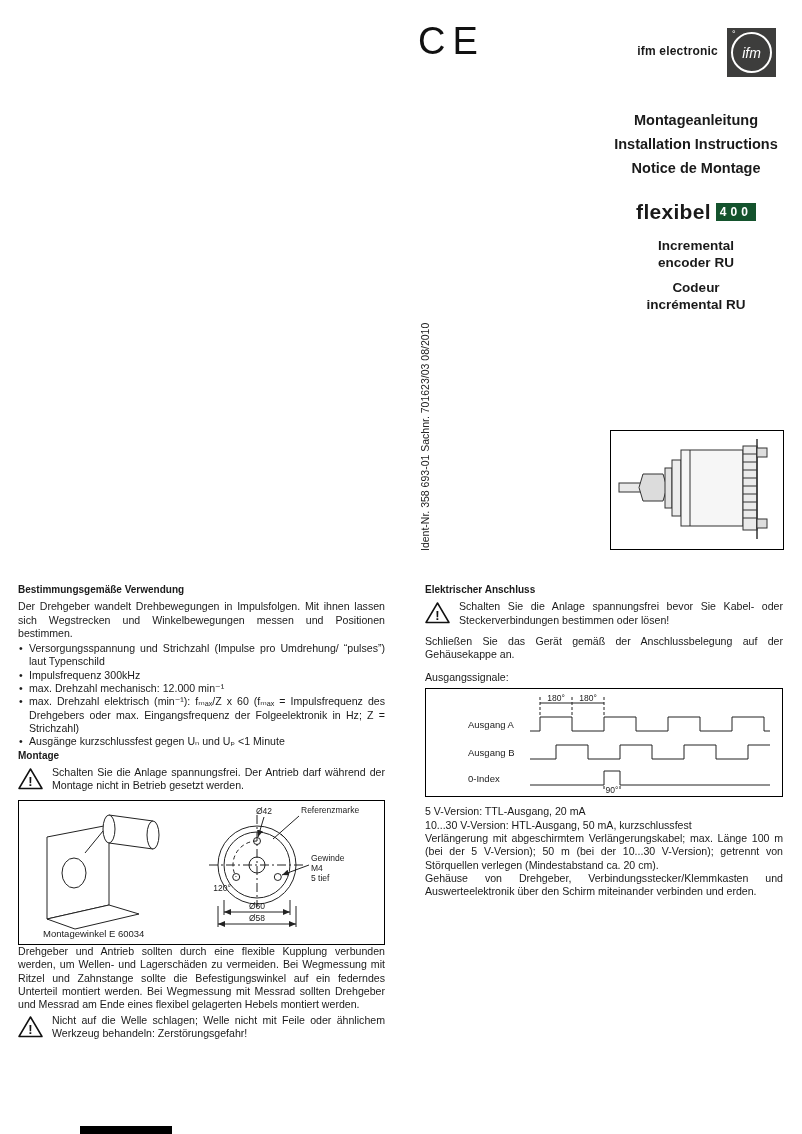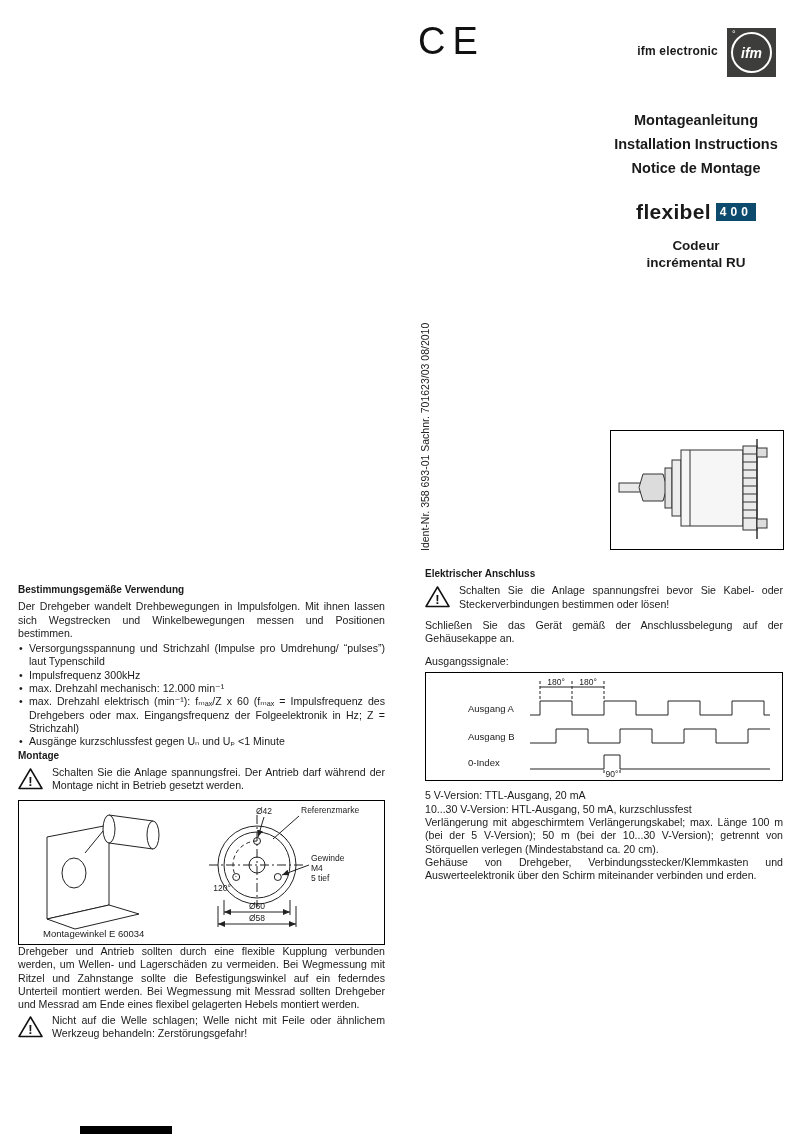--- a/index.html
+++ b/index.html
@@ -4,25 +4,25 @@
 <style>
   html,body{margin:0;padding:0;background:#9a9a9a;}
   .page{position:relative;width:802px;height:1134px;background:#fff;margin:0 auto;
         font-family:"Liberation Sans","DejaVu Sans",sans-serif;color:#1a1a1a;overflow:hidden;}
   .abs{position:absolute;}
   .ce{left:418px;top:20px;font-size:38px;letter-spacing:7px;font-weight:500;color:#111;}
   .brand{left:530px;top:44px;width:188px;text-align:right;font-size:12px;font-weight:bold;letter-spacing:.2px;}
   .ifm-logo{left:727px;top:28px;width:49px;height:49px;background:#3d3d3c;display:flex;align-items:center;justify-content:center;}
   .ifm-deg{position:absolute;top:2px;left:5px;color:#fff;font-size:9px;line-height:9px;}
   .ifm-circle{width:37px;height:37px;border:2px solid #fff;border-radius:50%;display:flex;align-items:center;justify-content:center;}
-  .ifm-txt{color:#fff;font-weight:bold;font-style:italic;font-size:14px;}
+  .ifm-txt{color:#fff;font-weight:normal;font-style:italic;font-size:14px;}
   .doc-titles{left:608px;top:108px;width:176px;text-align:center;font-size:14.5px;font-weight:bold;line-height:24px;}
   .efector{left:608px;top:200px;width:176px;text-align:center;white-space:nowrap;}
   .ef-word{font-size:21px;font-weight:800;letter-spacing:.3px;}
-  .ef-num{display:inline-block;background:#0c4a6e;color:#fff;font-size:12px;font-weight:bold;padding:2px 4px;margin-left:5px;letter-spacing:4px;vertical-align:3px;}
+  .ef-num{display:inline-block;background:#14532d;color:#fff;font-size:12px;font-weight:bold;padding:2px 4px;margin-left:5px;letter-spacing:4px;vertical-align:3px;}
   .product-names{left:608px;top:238px;width:176px;text-align:center;font-size:13.5px;font-weight:bold;line-height:16.5px;}
   .pn-group{margin-bottom:9px;}
   .ident{left:419px;top:551px;transform:rotate(-90deg);transform-origin:0 0;width:292px;
          font-size:10.5px;white-space:nowrap;color:#222;}
   .product-image{left:610px;top:430px;width:172px;height:118px;border:1px solid #000;}
   .col{font-size:10.6px;line-height:13.3px;}
   .col h2{font-size:10px;margin:0 0 4px;font-weight:bold;}
   .col p{margin:0;}
   .just{text-align:justify;}
   .bullets{list-style:none;margin:2px 0 0;padding:0;}
@@ -58,20 +58,24 @@
     <div>Installation Instructions</div>
     <div>Notice de Montage</div>
   </div>
 
   <div class="abs efector">
     <span class="ef-word">flexibel</span><span class="ef-num">400</span>
   </div>
 
   <div class="abs product-names">
     <div class="pn-group">
+      <div>Incremental</div>
+      <div>encoder RU</div>
+    </div>
+    <div class="pn-group">
       <div>Codeur</div>
       <div>incrémental RU</div>
     </div>
   </div>
 
   <div class="abs ident">Ident-Nr. 358 693-01     Sachnr. 701623/03   08/2010</div>
 
   <div class="abs product-image">
     <svg viewBox="0 0 170 116" width="170" height="116">
       <g stroke="#333" stroke-width="1">
@@ -173,21 +177,21 @@
       <span class="warn-icon">
         <svg width="25" height="23" viewBox="0 0 25 23">
           <path d="M12.5 2 L24 21.5 L1 21.5 Z" fill="#fff" stroke="#111" stroke-width="1.5" stroke-linejoin="round"></path>
           <text x="12.5" y="19" text-anchor="middle" font-size="13" font-weight="bold" fill="#111">!</text>
         </svg>
       </span>
       <p class="just">Nicht auf die Welle schlagen; Welle nicht mit Feile oder ähnlichem Werkzeug behandeln: Zerstörungsgefahr!</p>
     </div>
   </section>
 
-  <section class="abs col" style="left:425px;top:567px;width:358px;">
+  <section class="abs col" style="left:425px;top:583px;width:358px;">
     <h2>Elektrischer Anschluss</h2>
     <div class="warn-row">
       <span class="warn-icon">
         <svg width="25" height="23" viewBox="0 0 25 23">
           <path d="M12.5 2 L24 21.5 L1 21.5 Z" fill="#fff" stroke="#111" stroke-width="1.5" stroke-linejoin="round"></path>
           <text x="12.5" y="19" text-anchor="middle" font-size="13" font-weight="bold" fill="#111">!</text>
         </svg>
       </span>
       <p class="just">Schalten Sie die Anlage spannungsfrei bevor Sie Kabel- oder Steckerverbindungen bestimmen oder lösen!</p>
     </div>

